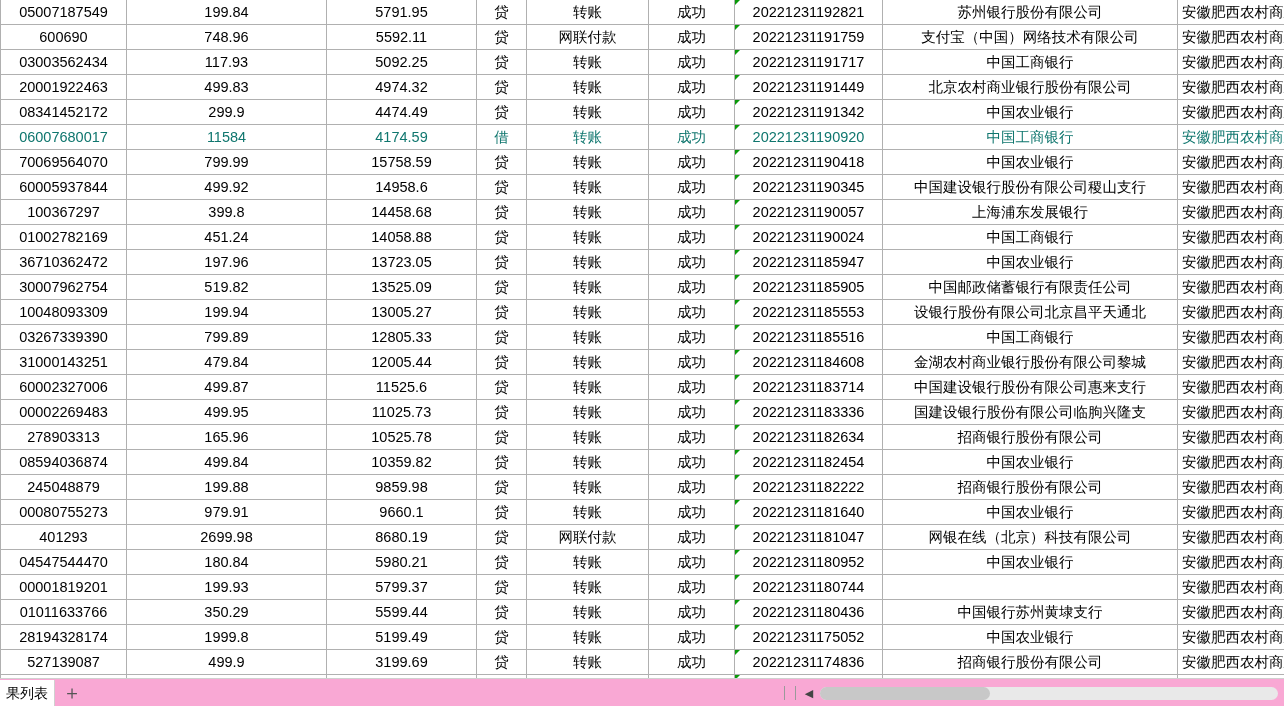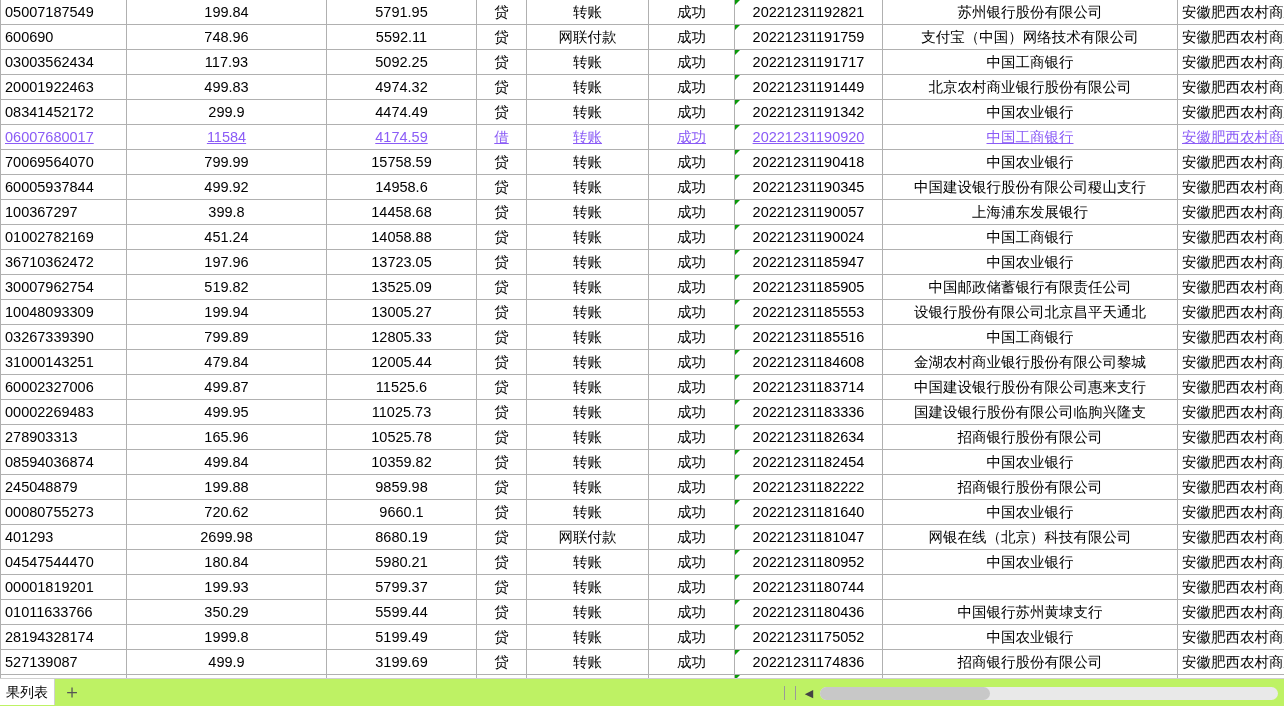--- a/index.html
+++ b/index.html
@@ -46,45 +46,45 @@
   .c2 { width: 150px; }
   .c3 { width: 50px;  }
   .c4 { width: 122px; }
   .c5 { width: 86px;  }
   .c6 { width: 148px; }
   .c7 { width: 295px; }
   .c8 { width: 107px; }
 
   .num   { text-align: center; }
   .ctr   { text-align: center; }
-  .left  { text-align: left; }
-  .red   { color: #8b5cf6; text-decoration: underline; }
+  .left  { text-align: center; }
+  .red   { color: #0f766e; }
 
   
   .mark { position: relative; }
   .mark::before {
     content: "";
     position: absolute;
     left: 0;
     top: 0;
     border-left: 5px solid #0a9a0a;
     border-bottom: 5px solid transparent;
   }
 
   
   .bottombar {
     position: absolute;
     left: 0;
     bottom: 0;
     width: 1284px;
     height: 27px;
-    background: #bef264;
+    background: #f9a8d4;
     border-top: 1px solid #d0d0d0;
     display: flex;
-    align-items: flex-start;
+    align-items: center;
   }
   .tab {
     height: 26px;
     line-height: 26px;
     padding: 0 6px;
     font-size: 14px;
     background: #ffffff;
     border-right: 1px solid #d0d0d0;
     color: #000;
   }
@@ -372,21 +372,21 @@
             <td class="num">9859.98</td>
             <td class="ctr">贷</td>
             <td class="ctr">转账</td>
             <td class="ctr">成功</td>
             <td class="ctr mark">20221231182222</td>
             <td class="ctr">招商银行股份有限公司</td>
             <td class="ctr">安徽肥西农村商业银行</td>
           </tr>
           <tr>
             <td class="left">00080755273</td>
-            <td class="num">720.62</td>
+            <td class="num">979.91</td>
             <td class="num">9660.1</td>
             <td class="ctr">贷</td>
             <td class="ctr">转账</td>
             <td class="ctr">成功</td>
             <td class="ctr mark">20221231181640</td>
             <td class="ctr">中国农业银行</td>
             <td class="ctr">安徽肥西农村商业银行</td>
           </tr>
           <tr>
             <td class="left">401293</td>

